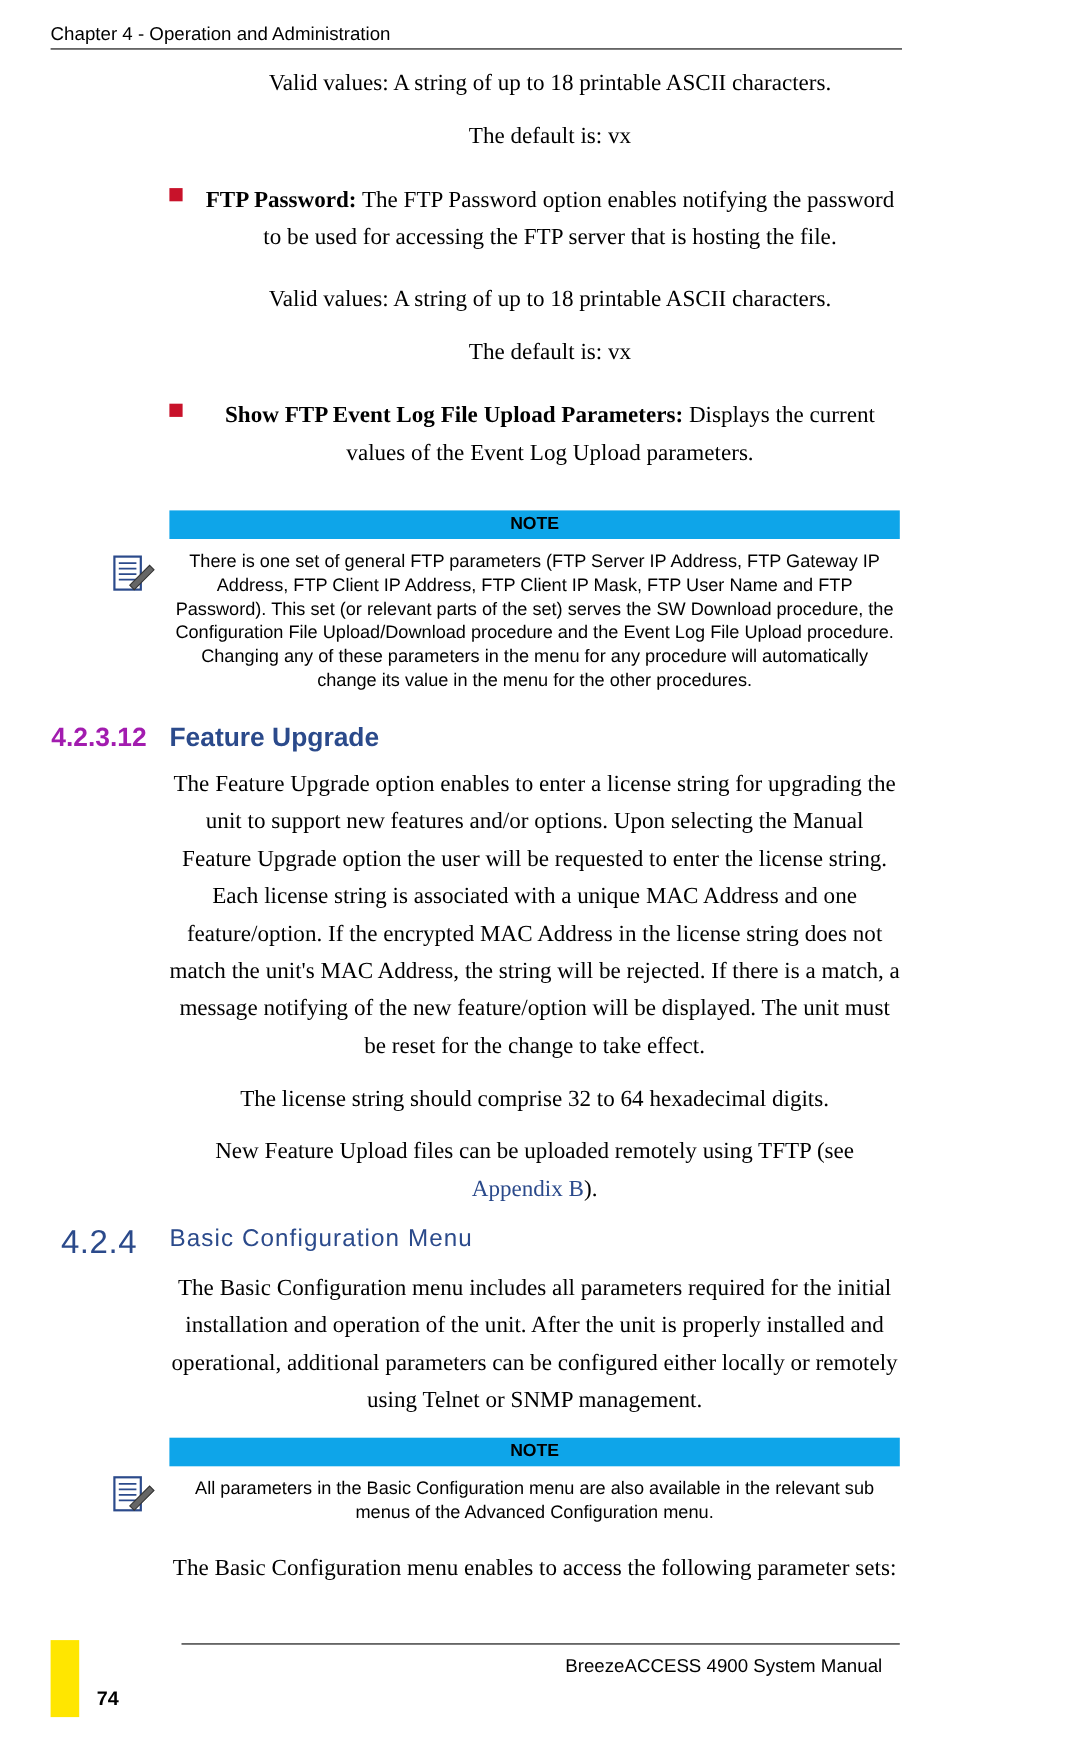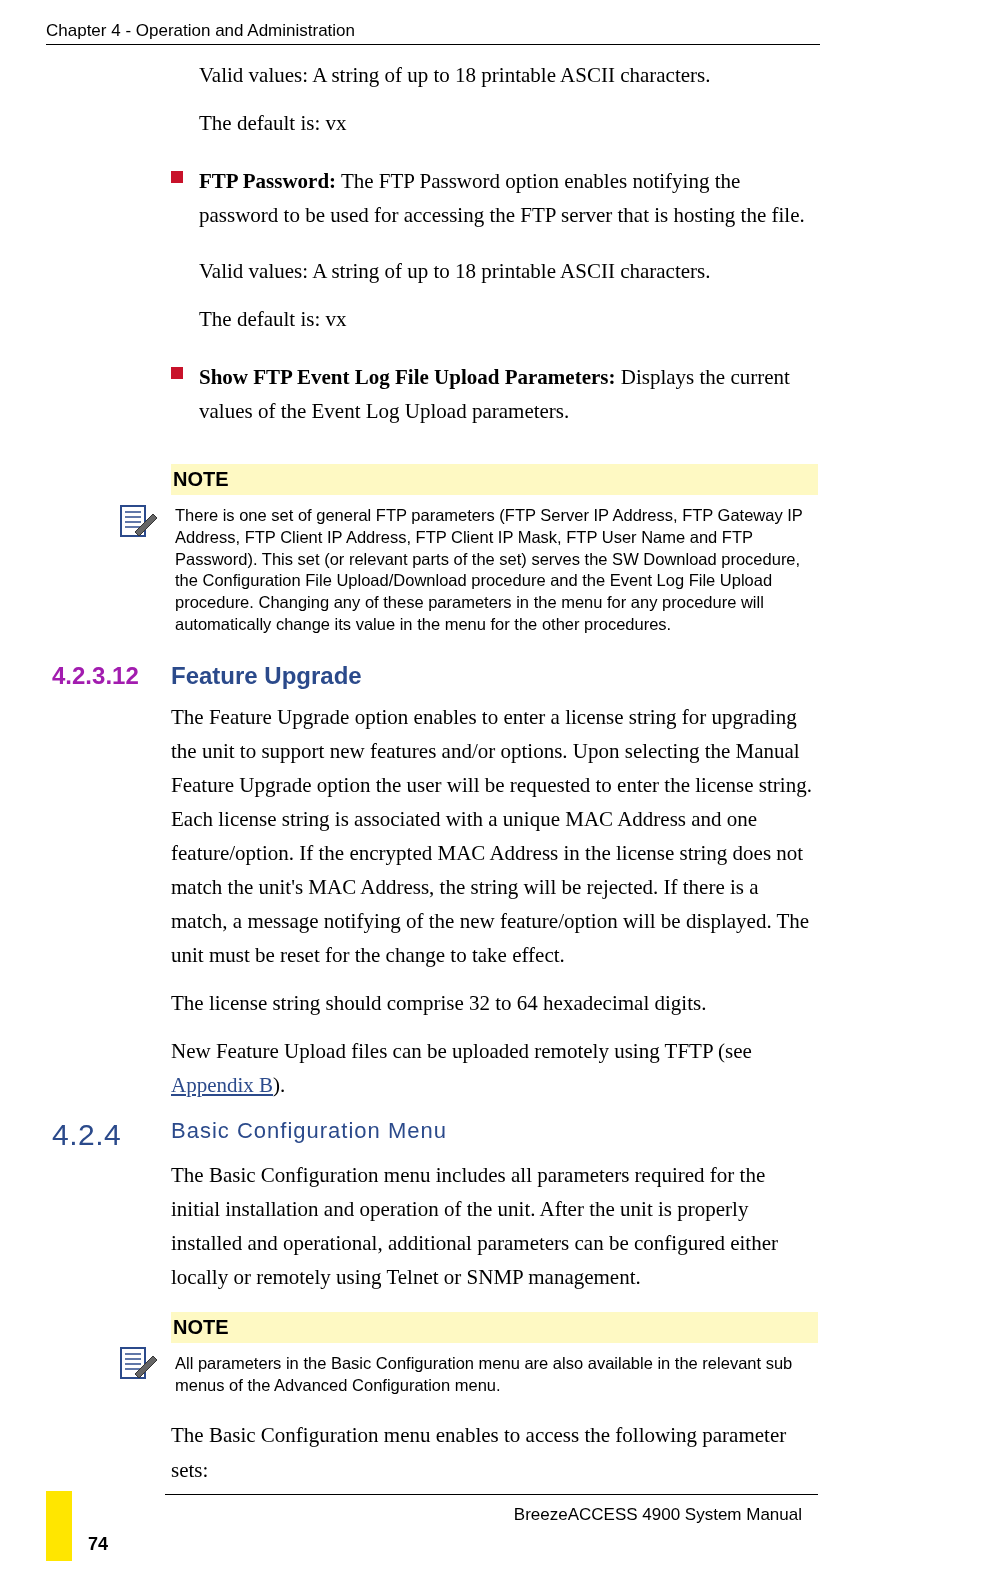--- a/index.html
+++ b/index.html
@@ -27,23 +27,24 @@
   }
   .header-text {
     position: absolute;
     top: 21px;
     left: 46px;
     font-family: Arial, Helvetica, sans-serif;
     font-size: 17px;
   }
   .body-col {
     position: absolute;
-    left: 171px;
+    left: 154px;
     right: 48px;
     top: 58px;
+    text-align: center;
   }
   .para {
     font-size: 21px;
     line-height: 1.62;
     margin: 0 0 14px 0;
   }
   .indent-para { margin-left: 28px; }
   .bullet-block {
     position: relative;
     margin: 24px 0 14px 0;
@@ -58,24 +59,24 @@
     background: #c8122a;
   }
   .bullet-text {
     font-size: 21px;
     line-height: 1.62;
   }
   .note-box {
     margin: 36px 0 16px 0;
   }
   .note-head {
-    background: #fef9c3;
-    font-family: Arial, Helvetica, sans-serif;
-    font-weight: bold;
-    font-size: 20px;
+    background: #0ea5e9;
+    font-family: Arial, Helvetica, sans-serif;
+    font-weight: bold;
+    font-size: 16px;
     padding: 4px 2px;
   }
   .note-body-row {
     display: flex;
     align-items: flex-start;
     margin-top: 10px;
   }
   .note-body {
     font-family: Arial, Helvetica, sans-serif;
     font-size: 16.5px;
@@ -111,21 +112,20 @@
     letter-spacing: 0.5px;
   }
   .big-section-title {
     font-family: Verdana, Arial, sans-serif;
     color: #2b4a8b;
     font-size: 22px;
     letter-spacing: 1px;
   }
   .link {
     color: #2b4a8b;
-    text-decoration: underline;
   }
   .footer-line {
     position: absolute;
     left: 165px;
     right: 48px;
     bottom: 98px;
     border-top: 1.5px solid #000;
   }
   .footer-text {
     position: absolute;

